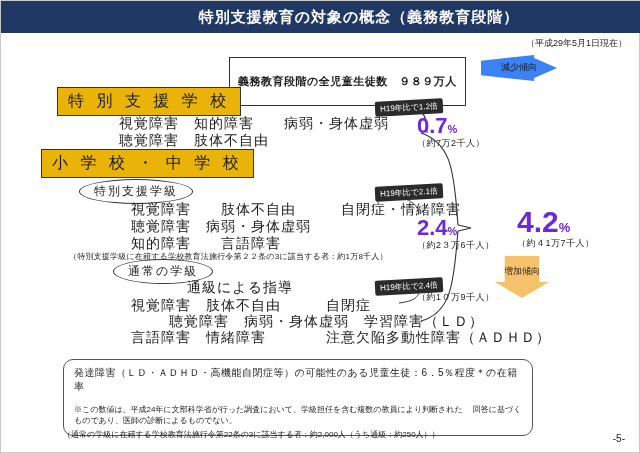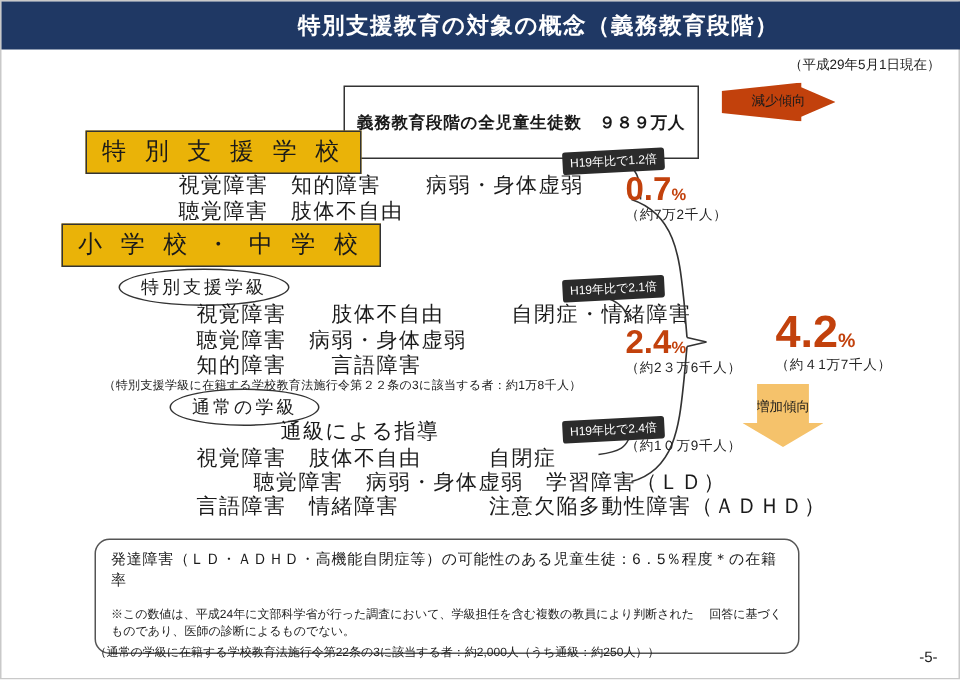--- a/index.html
+++ b/index.html
@@ -39,21 +39,21 @@
   
   .trend {
     position:absolute;
     font-size:9px; color:#1a1a1a;
     display:flex; align-items:center; justify-content:center;
     text-align:center;
     line-height:1.1;
   }
   .trend.decrease {
     left:480px; top:54px; width:76px; height:26px;
-    background:#c2410c;
+    background:#3b82f6;
     clip-path:polygon(0% 22%, 70% 0%, 70% 12%, 100% 50%, 70% 88%, 70% 100%, 0% 78%);
   }
   .trend.increase {
     left:494px; top:255px; width:54px; height:42px;
     background:#f5c26b;
     clip-path:polygon(18% 0%, 82% 0%, 82% 62%, 100% 62%, 50% 100%, 0% 62%, 18% 62%);
     padding-bottom:10px;
     box-sizing:border-box;
   }
   
@@ -74,21 +74,21 @@
     padding:3px 14px;
   }
   .oval-tokubetsu { left:78px; top:178px; }
   .oval-tsujo { left:112px; top:258px; }
   
   .txt { position:absolute; font-size:14px; letter-spacing:1px; white-space:pre; }
   .txt.tiny { font-size:8px; letter-spacing:0.2px; }
   
   .pct { position:absolute; text-align:left; }
   .pct .num {
-    font-size:22px; font-weight:bold; letter-spacing:0px; color:#c2410c;
+    font-size:22px; font-weight:bold; letter-spacing:0px; color:#6d28d9;
   }
   .pct .num .unit { font-size:11px; font-weight:bold; }
   .pct .sub { font-size:9px; color:#222; letter-spacing:0.5px; margin-top:-2px; }
   .pct.big .num { font-size:30px; }
   .pct.big .num .unit { font-size:13px; }
   
   .flag {
     position:absolute;
     background:#2b2b2b; color:#ffffff;
     font-size:8px; letter-spacing:0px;

